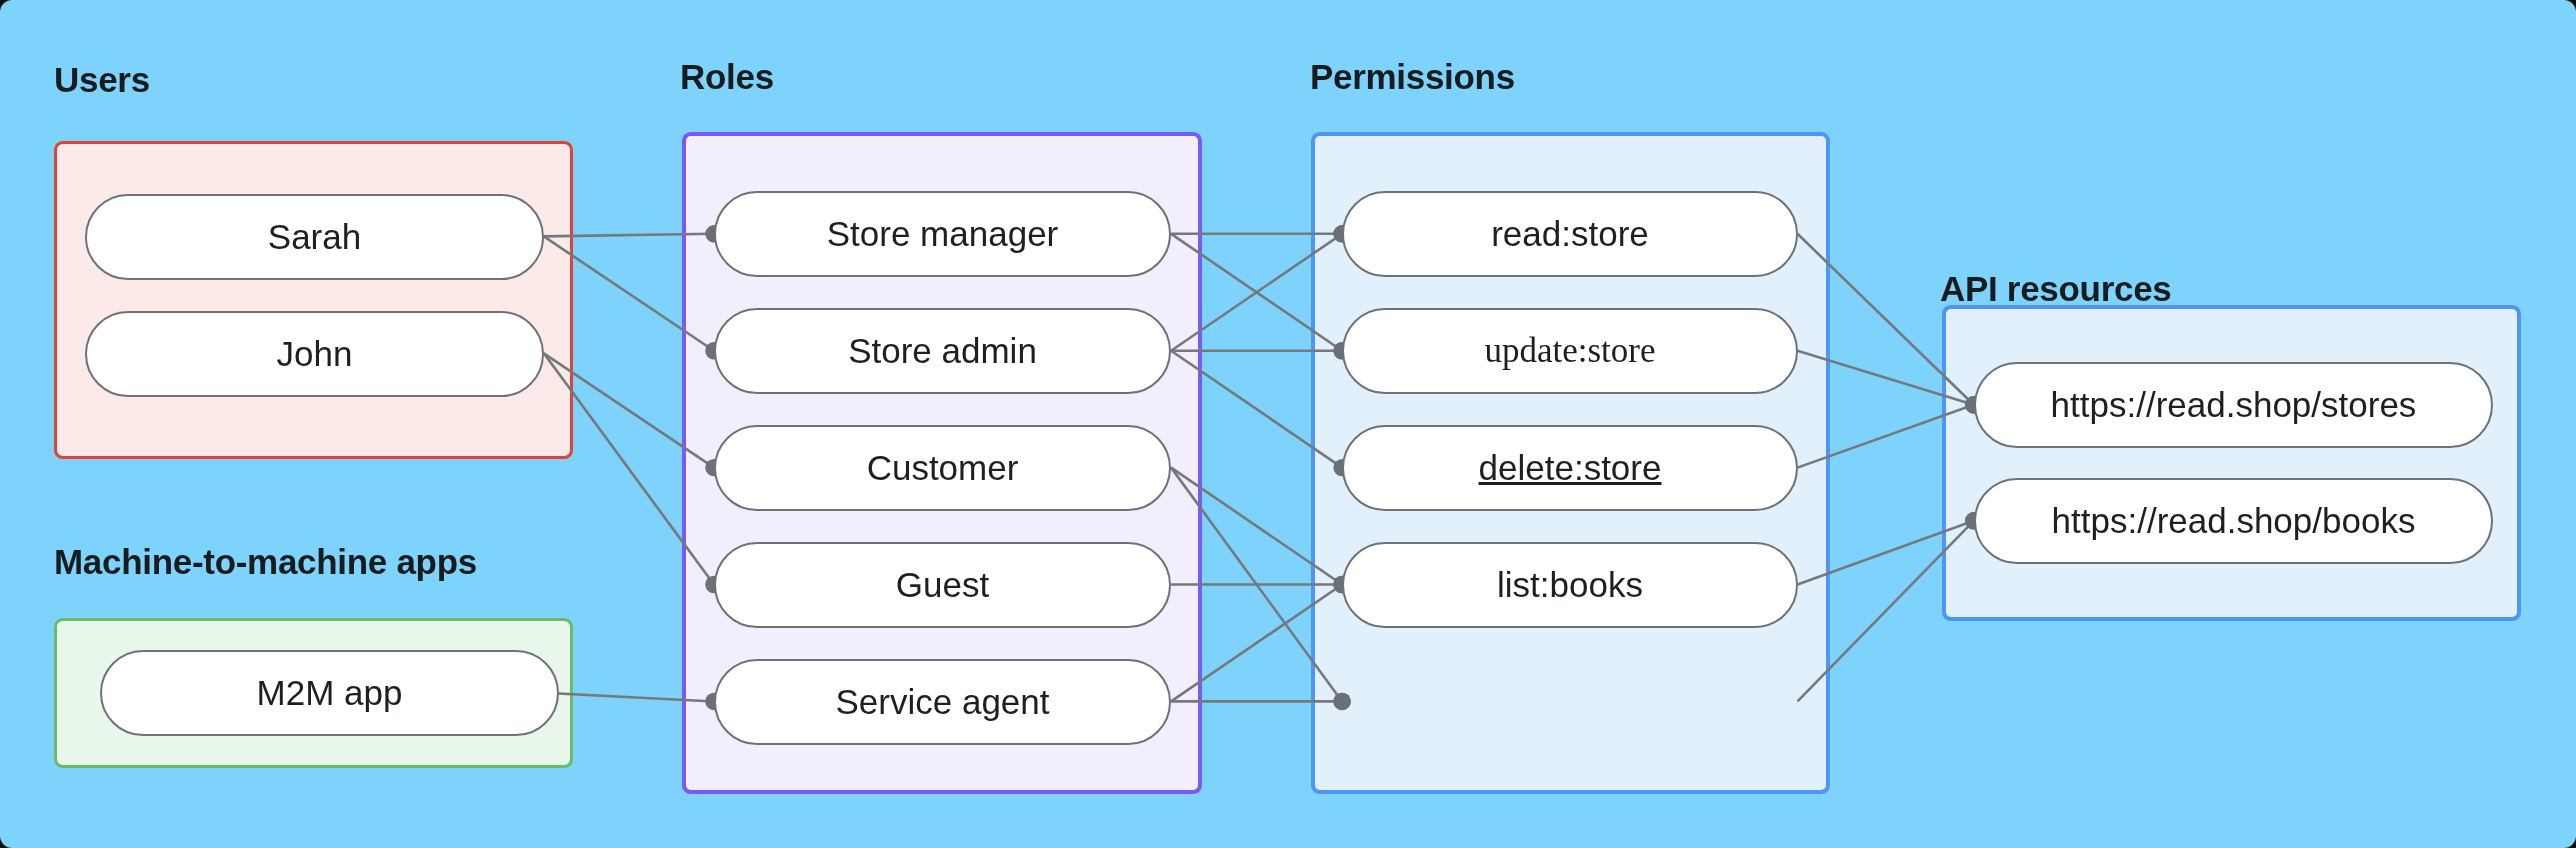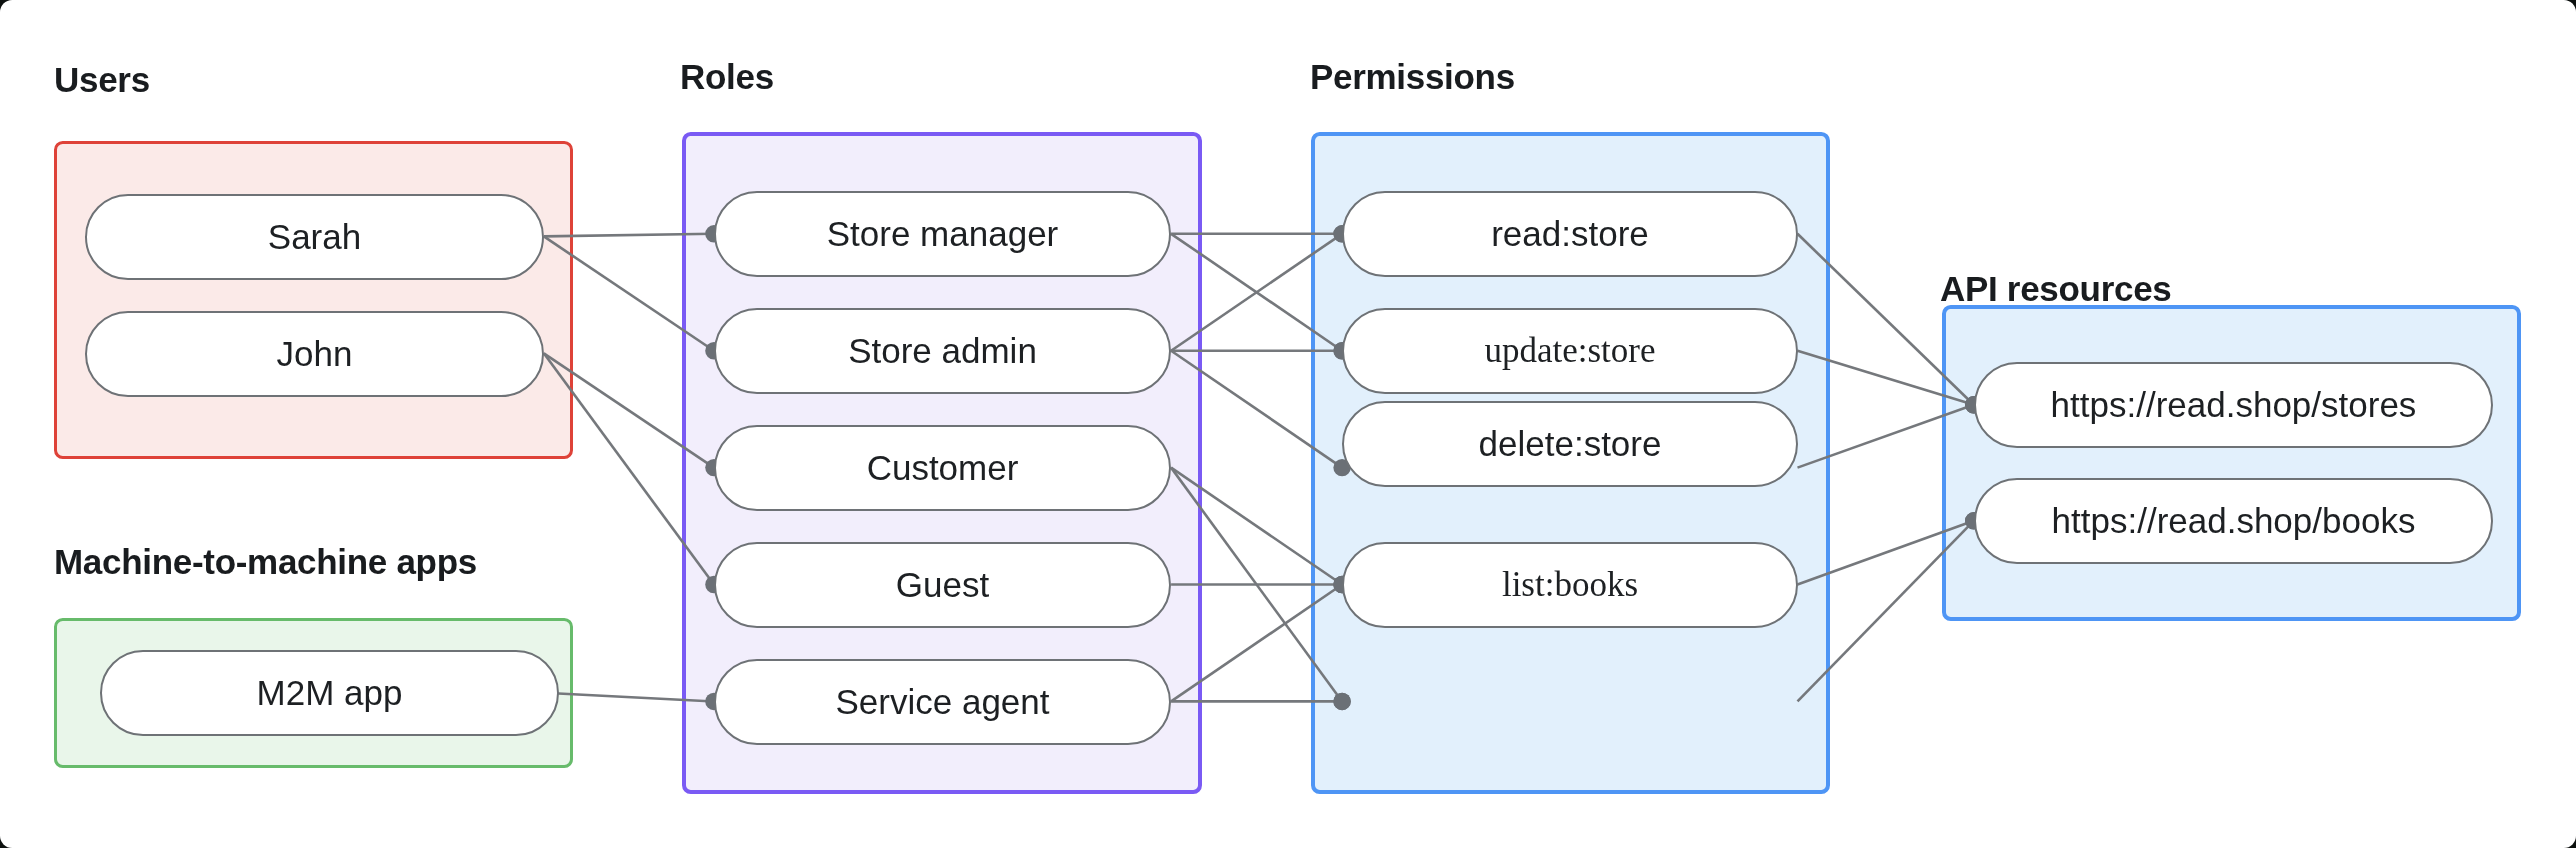--- a/index.html
+++ b/index.html
@@ -4,21 +4,21 @@
 <style>
   html,body{margin:0;padding:0;}
   body{
     width:2576px;height:848px;
     background:#0d110f;
     font-family:"Liberation Sans",sans-serif;
     overflow:hidden;
   }
   .canvas{
     position:absolute;left:0;top:0;width:2576px;height:848px;
-    background:#ffffff;border-radius:12.2px;overflow:hidden;
+    background:#7dd3fc;border-radius:12.2px;overflow:hidden;
   }
   .glabel{
     position:absolute;margin:0;
     font-size:35px;font-weight:700;color:#191c1f;
     line-height:1;letter-spacing:-0.3px;white-space:nowrap;
   }
   #label-users{left:54px;top:62px;}
   #label-m2m{left:54px;top:544px;}
   #label-roles{left:680px;top:59px;}
   #label-permissions{left:1310px;top:59px;}
@@ -105,18 +105,18 @@
 <div class="pill" style="left: 85px; top: 194px; width: 459px;">Sarah</div>
     <div class="pill" style="left: 85px; top: 311px; width: 459px;">John</div>
     <div class="pill" style="left: 100px; top: 650px; width: 459px;">M2M app</div>
     <div class="pill" style="left: 714px; top: 191px; width: 457px;">Store manager</div>
     <div class="pill" style="left: 714px; top: 308px; width: 457px;">Store admin</div>
     <div class="pill" style="left: 714px; top: 425px; width: 457px;">Customer</div>
     <div class="pill" style="left: 714px; top: 542px; width: 457px;">Guest</div>
     <div class="pill" style="left: 714px; top: 659px; width: 457px;">Service agent</div>
     <div class="pill" style="left: 1342px; top: 191px; width: 456px;">read:store</div>
     <div class="pill" style="left: 1342px; top: 308px; width: 456px; font-family: Liberation Serif, serif;">update:store</div>
-    <div class="pill" style="left: 1342px; top: 401px; width: 456px;">delete:store</div>
-    <div class="pill" style="left: 1342px; top: 542px; width: 456px; font-family: Liberation Serif, serif;">list:books</div>
+    <div class="pill" style="left: 1342px; top: 425px; width: 456px; text-decoration: underline;">delete:store</div>
+    <div class="pill" style="left: 1342px; top: 542px; width: 456px;">list:books</div>
     <div class="pill" style="left: 1974px; top: 362px; width: 519px;">https://read.shop/stores</div>
     <div class="pill" style="left: 1974px; top: 478px; width: 519px; text-align: center;">https://read.shop/books</div>
   </div>
 
 
 </body></html>

